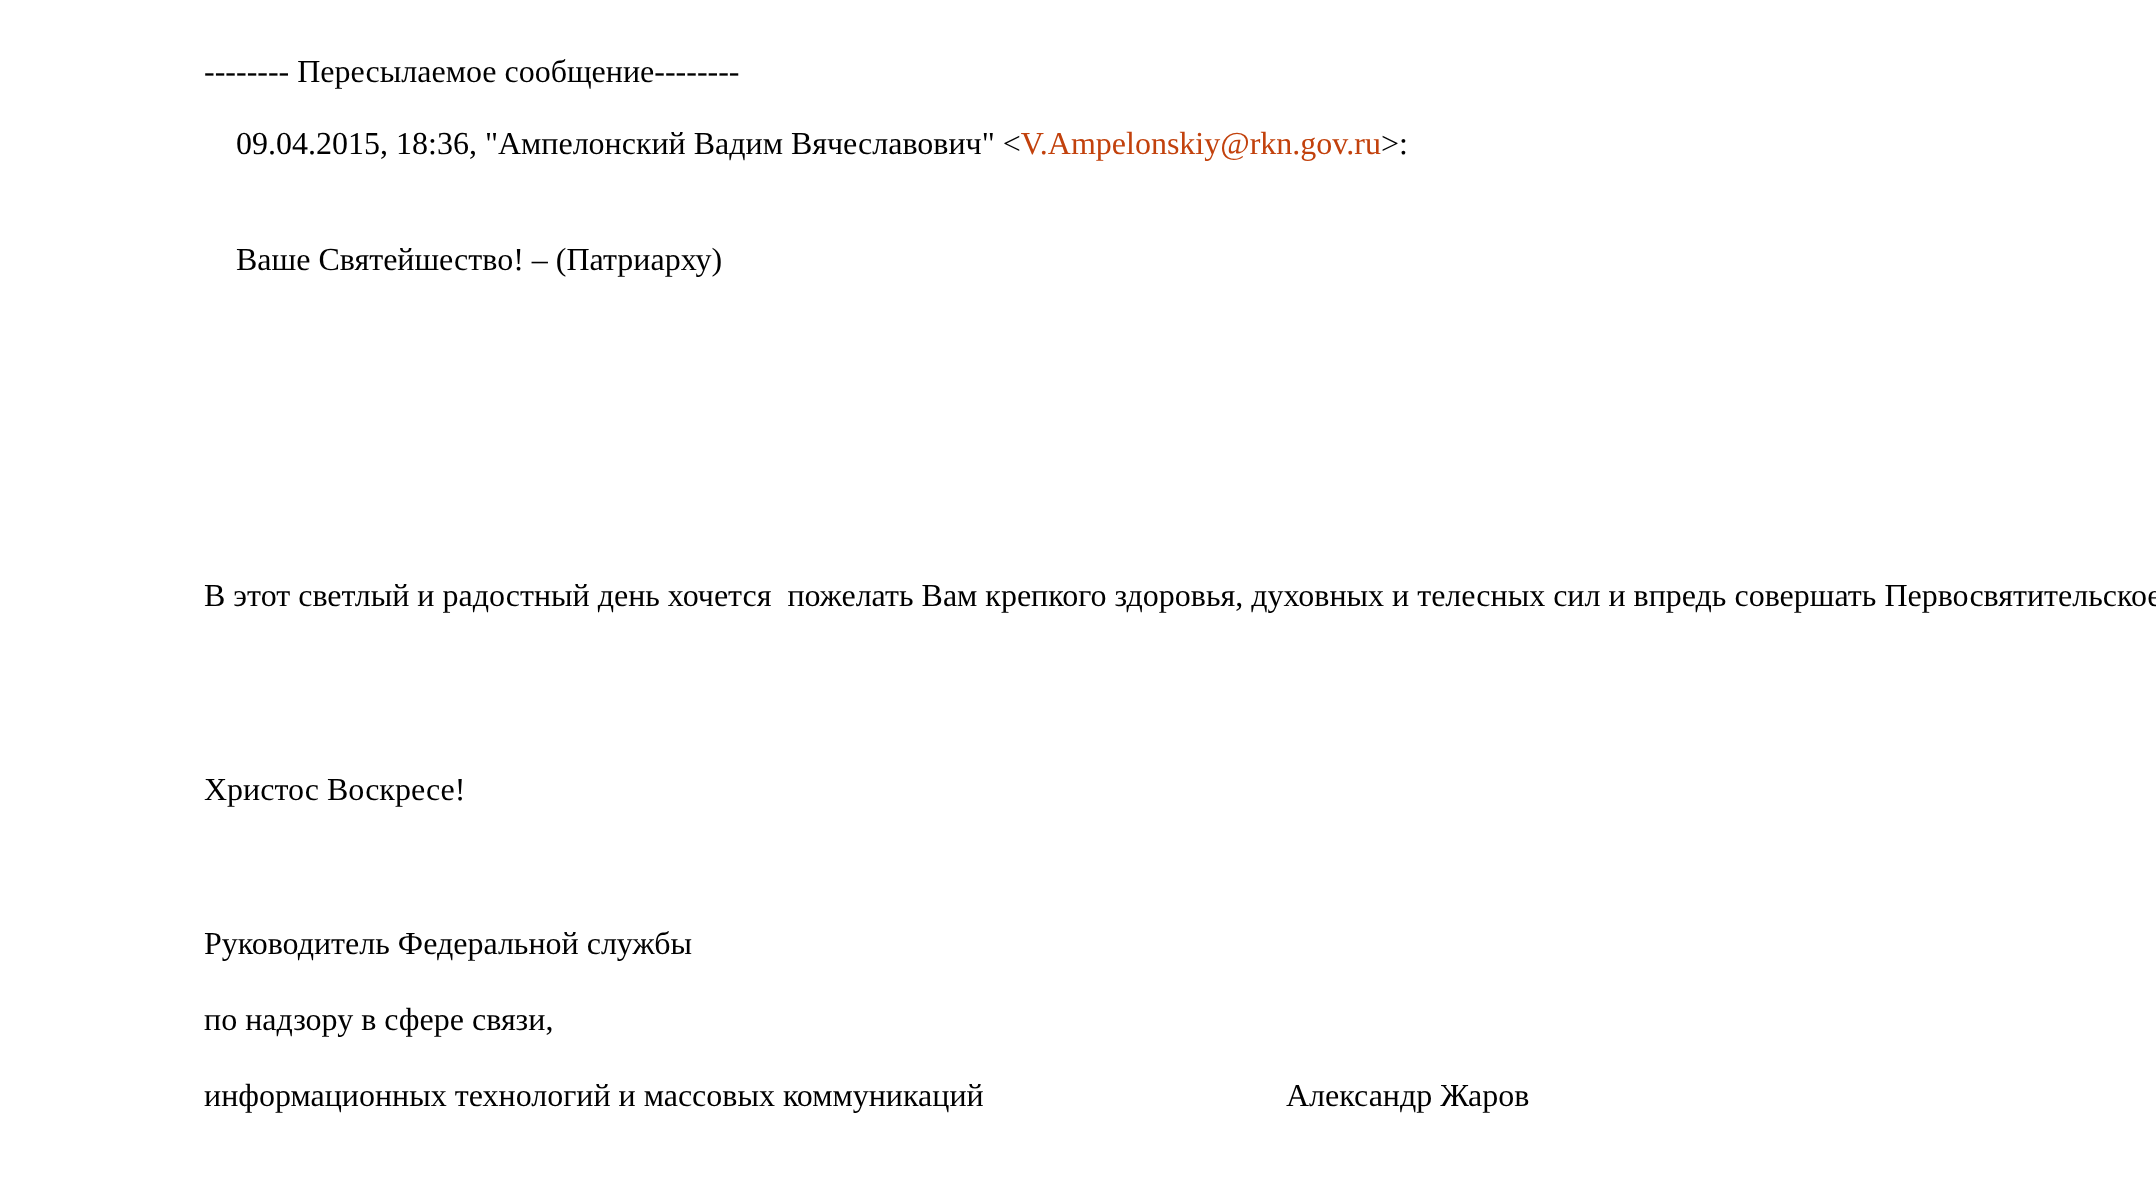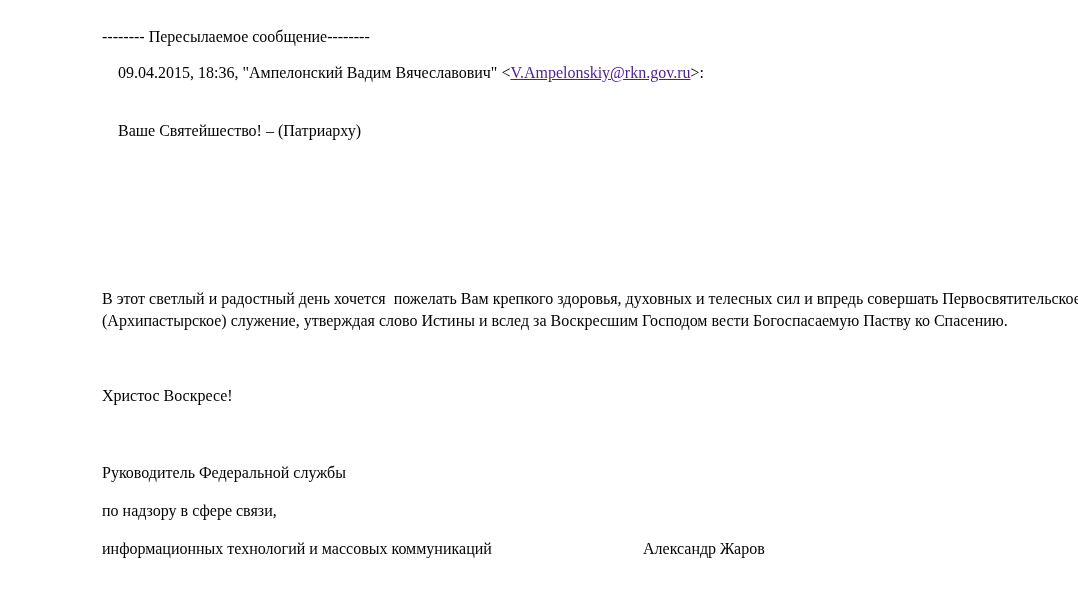--- a/index.html
+++ b/index.html
@@ -18,22 +18,21 @@
     overflow: hidden;
   }
   .line {
     position: absolute;
     left: 66px;
     white-space: pre;
     line-height: 18px;
     margin-left: 36px;
   }
   .email-link {
-    color: #4c1d95;
-    text-decoration: underline;
+    color: #c2410c;
     cursor: pointer;
   }
   .italic {
   }
   .sig-name {
     position: absolute;
     left: 643px;
     top: 540px;
     white-space: pre;
     line-height: 18px;
@@ -51,21 +50,20 @@
   </div>
 
   <div class="line" style="top:104px">
     <span>Ваше Святейшество! – </span><span class="italic">(Патриарху)</span>
   </div>
 
 
 
   <div class="line" style="top:290px">В этот светлый и радостный день хочется  пожелать Вам крепкого здоровья, духовных и телесных сил и впредь совершать Первосвятительское</div>
 
-  <div class="line" style="top:312px">(Архипастырское) служение, утверждая слово Истины и вслед за Воскресшим Господом вести Богоспасаемую Паству ко Спасению.</div>
 
   <div class="line" style="top:387px">Христос Воскресе!</div>
 
   <div class="line" style="top:464px">Руководитель Федеральной службы</div>
 
   <div class="line" style="top:502px">по надзору в сфере связи,</div>
 
   <div class="line" style="top:540px">информационных технологий и массовых коммуникаций</div>
 
   <div class="sig-name">Александр Жаров</div>

